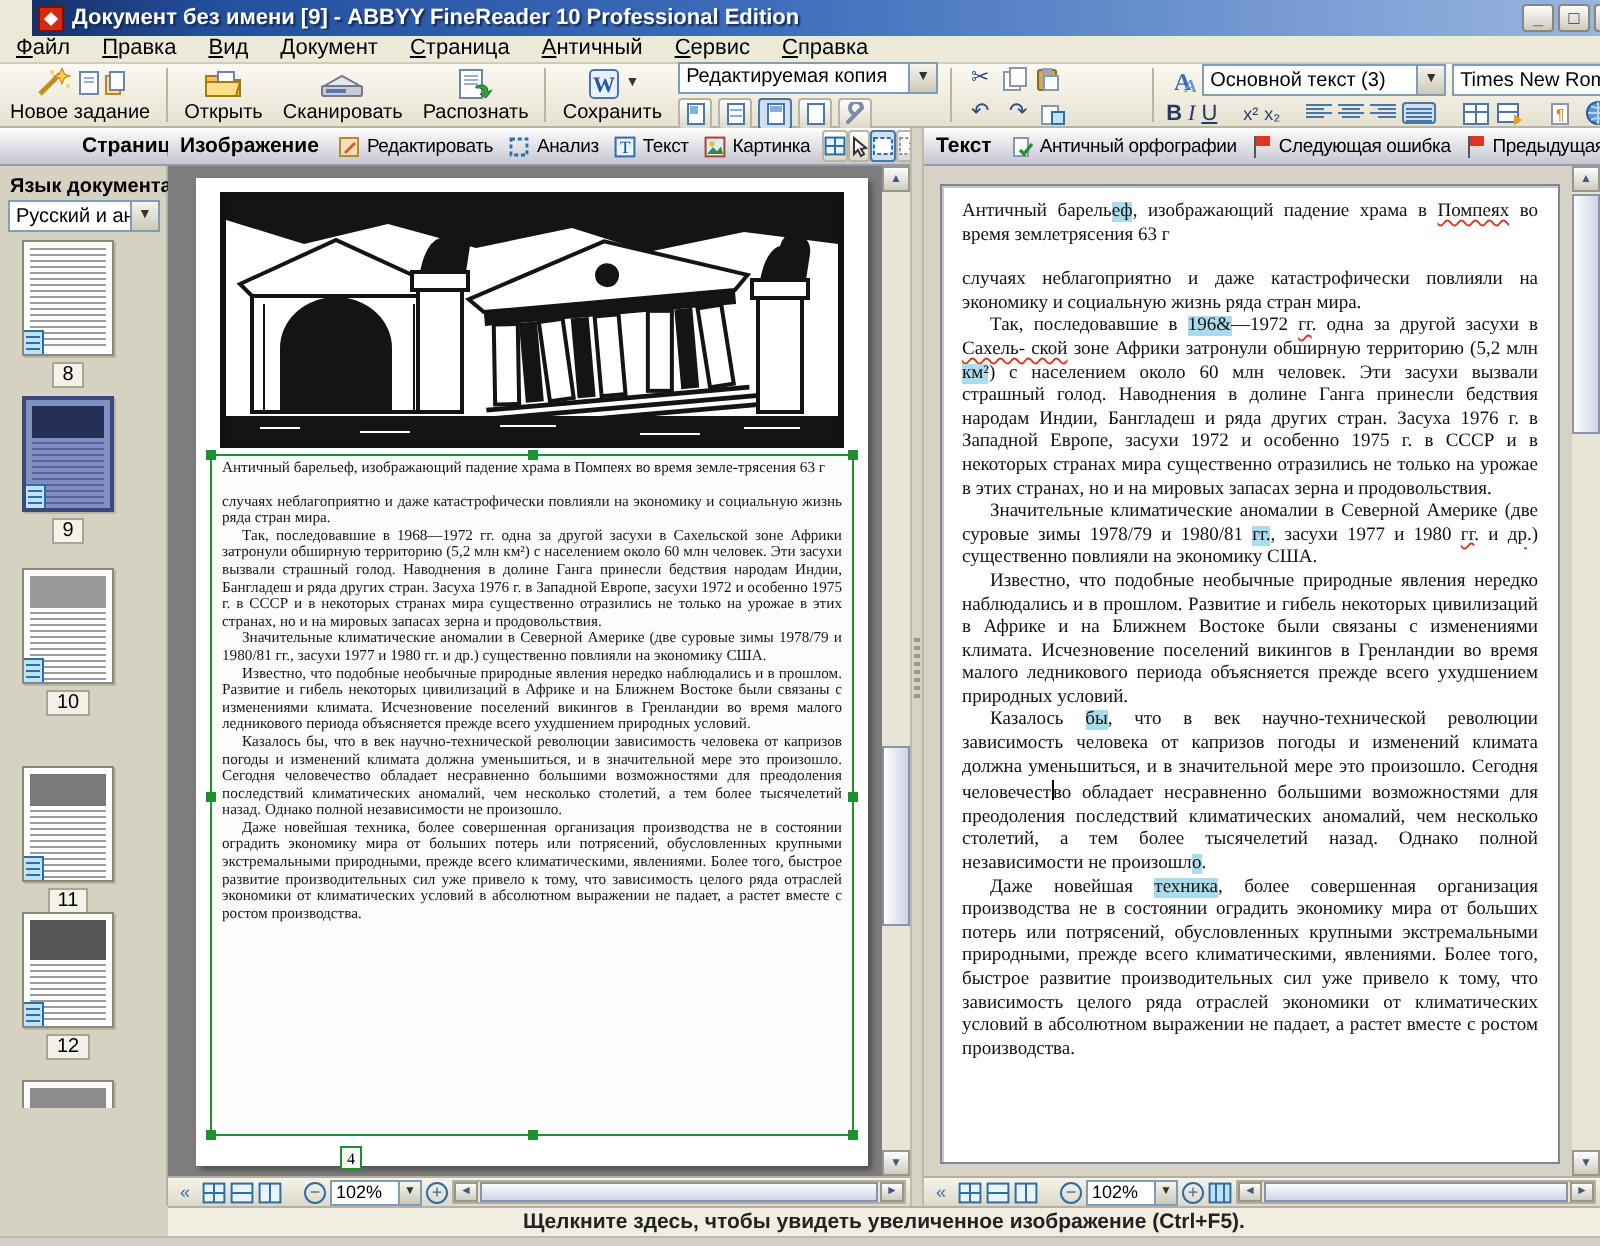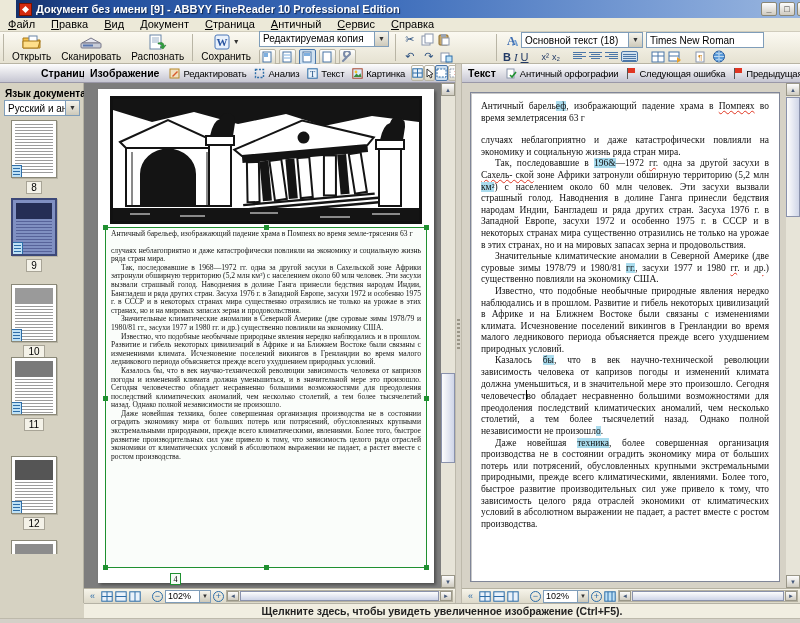--- a/index.html
+++ b/index.html
@@ -179,20 +179,40 @@
     <span class="menu-item">Вид</span>
     <span class="menu-item">Документ</span>
     <span class="menu-item">Страница</span>
     <span class="menu-item">Античный</span>
     <span class="menu-item">Сервис</span>
     <span class="menu-item">Справка</span>
   </div>
 
   <div class="toolbar">
 
+    <div class="tb-big">
+      <span class="tb-iconrow">
+        <svg class="ic" width="20" height="16" viewBox="0 0 20 16">
+          <line x1="3" y1="13" x2="13" y2="3" stroke="#c98a20" stroke-width="2.4"></line>
+          <polygon points="14,0 15.2,3 18,4 15.2,5 14,8 12.8,5 10,4 12.8,3" fill="#ffd24a" stroke="#c98a20" stroke-width="0.6"></polygon>
+          <circle cx="17" cy="9" r="1" fill="#ffd24a"></circle>
+            <circle cx="9" cy="2" r="1" fill="#ffd24a"></circle>
+        </svg>
+        <svg class="ic" width="11" height="13" viewBox="0 0 11 13">
+          <rect x="1" y="1" width="9" height="11" fill="#fff" stroke="#6a86a8"></rect>
+            <line x1="3" y1="4" x2="8" y2="4" stroke="#9ab0c8"></line>
+            <line x1="3" y1="6" x2="8" y2="6" stroke="#9ab0c8"></line>
+        </svg>
+        <svg class="ic" width="11" height="13" viewBox="0 0 11 13">
+          <rect x="1" y="3" width="7" height="9" fill="#ffd9a0" stroke="#b8862a"></rect>
+            <rect x="3" y="1" width="7" height="9" fill="#fff" stroke="#6a86a8"></rect>
+        </svg>
+      </span>
+      <span class="lab">Новое задание</span>
+    </div>
 
     <div class="tb-sep"></div>
 
     <div class="tb-big">
       <svg class="ic" width="22" height="16" viewBox="0 0 22 16">
         <path d="M2 4 h6 l2 2 h9 v8 H2 Z" fill="#f6c34a" stroke="#a87818"></path>
         <rect x="8" y="2" width="8" height="7" fill="#fff" stroke="#6a86a8"></rect>
         <path d="M2 7 h17 l-2 7 H2 Z" fill="#ffdf8a" stroke="#a87818"></path>
       </svg>
       <span class="lab">Открыть</span>
@@ -296,21 +316,21 @@
 
     <div class="tb-sep" style="margin-left:40px"></div>
 
     <div class="tb-2rows">
       <div class="tb-row">
         <svg class="ic" width="15" height="14" viewBox="0 0 15 14">
           <text x="4" y="12" font-size="12" font-weight="bold" fill="#3a6ab0" font-family="Liberation Serif, serif">A</text>
           <text x="9" y="13" font-size="9" font-weight="bold" fill="#6a9ad0" font-family="Liberation Serif, serif">A</text>
         </svg>
         <div class="combo" style="width:122px">
-          <span class="cv">Основной текст (18)</span>
+          <span class="cv">Основной текст (3)</span>
           <span class="drop">▼</span>
         </div>
         <div class="combo" style="width:118px">
           <span class="cv">Times New Roman</span>
 
         </div>
 
       </div>
       <div class="tb-row">
         <span class="fmt" style="font-weight:bold">B</span>
@@ -404,21 +424,21 @@
       <span class="thumb-num">9</span>
     </div>
     <div class="thumb-wrap" style="top:166px">
       <div class="thumb">
           <div class="mimg" style="background:#9a9a9a"></div>
           <div class="mlines"></div>
           <div class="badge"></div>
         </div>
       <span class="thumb-num">10</span>
     </div>
-    <div class="thumb-wrap" style="top:239px">
+    <div class="thumb-wrap" style="top:265px">
       <div class="thumb">
           <div class="mimg" style="background:#7a7a7a"></div>
           <div class="mlines"></div>
           <div class="badge"></div>
         </div>
       <span class="thumb-num">11</span>
     </div>
     <div class="thumb-wrap" style="top:338px">
       <div class="thumb">
           <div class="mimg" style="height:20px;background:#555"></div>

